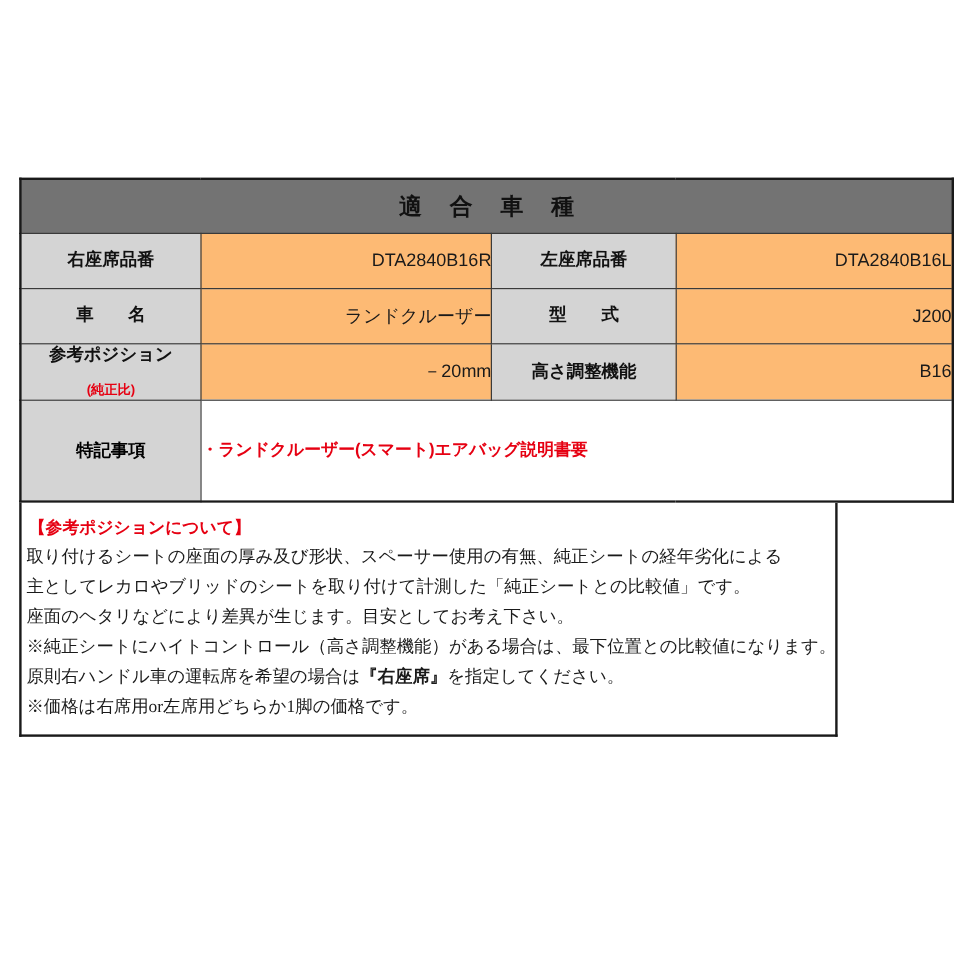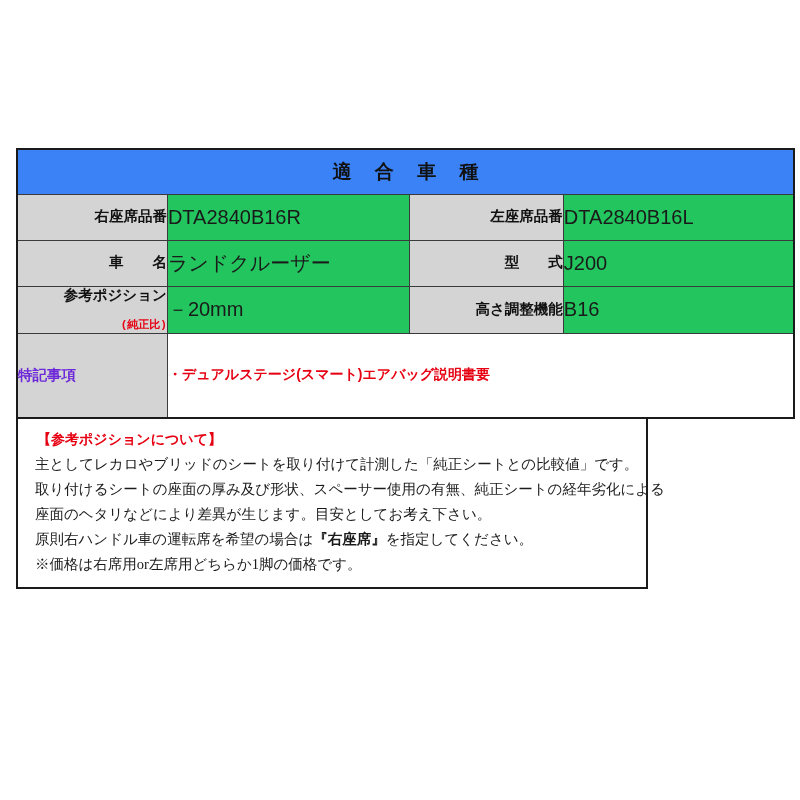--- a/index.html
+++ b/index.html
@@ -31,85 +31,86 @@
   }
   table.spec-table td {
     border: 1px solid #3a3a3a;
     padding: 0;
     vertical-align: middle;
   }
 
   
   .title-cell {
     height: 44px;
-    background: #3b82f6;
+    background: #737373;
     text-align: center;
     font-weight: bold;
     font-size: 19px;
     letter-spacing: 9px;
     text-indent: 9px;
     color: #111;
   }
 
   
   .label-cell {
     background: #d4d4d4;
-    text-align: right;
+    text-align: center;
     font-weight: bold;
     font-size: 14.5px;
     color: #111;
     height: 45px;
     line-height: 1.25;
-    font-family: Liberation Mono, monospace;
   }
   .label-cell .sub-red {
     display: block;
     color: #e60012;
     font-size: 11px;
     font-weight: bold;
     margin-top: 14px;
   }
   .label-two-line {
     line-height: 1.45;
     font-size: 14px;
   }
 
   .value-cell {
-    background: #22c55e;
+    background: #fdba74;
     padding-left: 7px;
-    font-size: 20px;
+    font-size: 15px;
     color: #1a1a1a;
     height: 45px;
+    text-align: right;
   }
 
   
   .remarks-label {
     background: #d4d4d4;
+    text-align: center;
     font-weight: bold;
     font-size: 14.5px;
-    color: #6d28d9;
+    color: #000000;
     height: 83px;
   }
   .remarks-value {
     background: #ffffff;
     padding-left: 7px;
     font-size: 14px;
     font-weight: bold;
     color: #e60012;
     height: 83px;
   }
 
   
   .notes-box {
-    width: 632px;
+    width: 682px;
     box-sizing: border-box;
     border: 2px solid #1a1a1a;
     border-top: none;
     background: #ffffff;
-    padding: 8px 0 10px 17px;
+    padding: 8px 0 10px 4px;
   }
   .note-line {
     font-size: 14.5px;
     color: #1a1a1a;
     line-height: 25px;
     white-space: nowrap;
     font-family: "Liberation Serif", "DejaVu Serif", serif;
   }
   .note-line.heading {
     color: #e60012;
@@ -159,27 +160,28 @@
           <span class="sub-red">(純正比)</span>
         </td>
         <td class="value-cell">－20mm</td>
         <td class="label-cell">高さ調整機能</td>
         <td class="value-cell">B16</td>
       </tr>
 
 
       <tr>
         <td class="remarks-label">特記事項</td>
-        <td class="remarks-value" colspan="3">・デュアルステージ(スマート)エアバッグ説明書要</td>
+        <td class="remarks-value" colspan="3">・ランドクルーザー(スマート)エアバッグ説明書要</td>
       </tr>
     </tbody>
   </table>
 
   <div class="notes-box">
     <div class="note-line heading">【参考ポジションについて】</div>
+    <div class="note-line">取り付けるシートの座面の厚み及び形状、スペーサー使用の有無、純正シートの経年劣化による</div>
     <div class="note-line">主としてレカロやブリッドのシートを取り付けて計測した「純正シートとの比較値」です。</div>
-    <div class="note-line">取り付けるシートの座面の厚み及び形状、スペーサー使用の有無、純正シートの経年劣化による</div>
     <div class="note-line">座面のヘタリなどにより差異が生じます。目安としてお考え下さい。</div>
+    <div class="note-line">※純正シートにハイトコントロール（高さ調整機能）がある場合は、最下位置との比較値になります。</div>
     <div class="note-line">原則右ハンドル車の運転席を希望の場合は<b>『右座席』</b>を指定してください。</div>
     <div class="note-line">※価格は右席用or左席用どちらか1脚の価格です。</div>
   </div>
 
 </div>
 
 </body></html>

